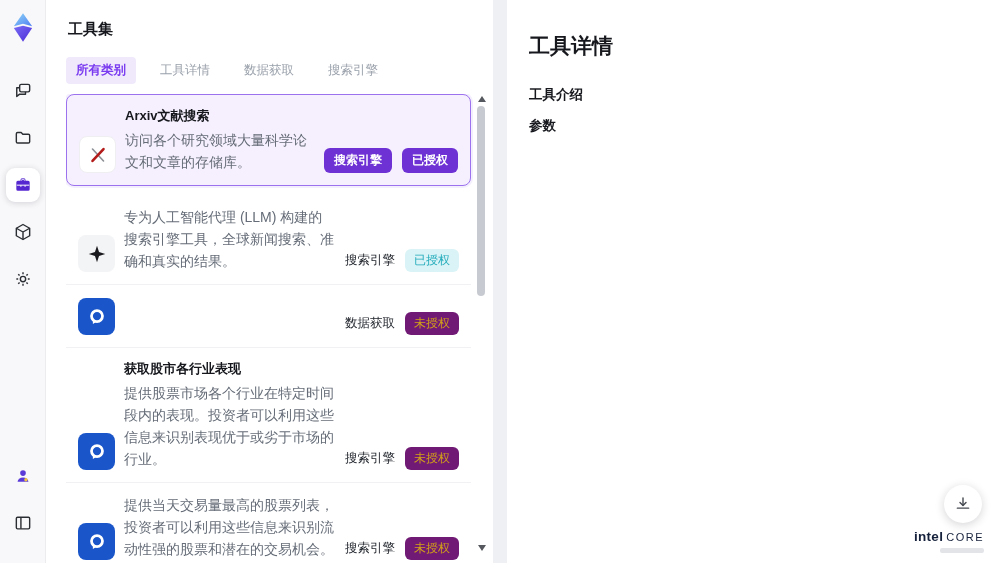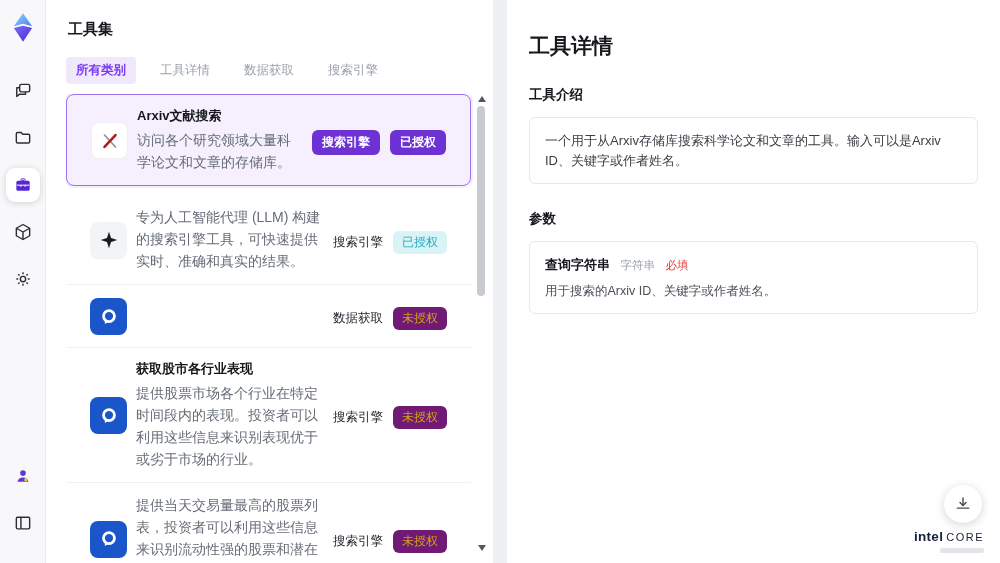--- a/index.html
+++ b/index.html
@@ -30,21 +30,21 @@
     width:447px; flex-shrink:0; background:#fff;
     padding:18px 6px 0 20px; display:flex; flex-direction:column;
   }
   .panel-title { font-size:15px; font-weight:bold; margin:2px 0 0 2px; }
   .tabs { display:flex; align-items:center; gap:14px; margin:18px 0 10px; }
   .tab { font-size:12.5px; color:#9aa1ab; padding:5px 10px; border-radius:4px; cursor:pointer; white-space:nowrap; }
   .tab.active { background:#f0e9fc; color:#7a3bf0; font-weight:bold; }
 
   .list { position:relative; flex:1; overflow:hidden; padding-right:16px; }
   .card {
-    display:flex; align-items:center; gap:9px; padding:12px 24px;
+    display:flex; align-items:flex-end; gap:9px; padding:12px 12px;
     border-bottom:1px solid #f1f1f4; cursor:pointer; background:#fff;
   }
   .card.selected {
     background:#f6f0fe; border:1px solid #9d72ee; border-radius:8px;
     margin-bottom:9px; box-shadow:0 0 0 2px rgba(150,100,240,.10);
   }
   .tool-icon {
     width:37px; height:37px; border-radius:8px; flex-shrink:0;
     display:flex; align-items:center; justify-content:center;
     background:#fff; border:1px solid #efeff2; margin-top:1px;
@@ -194,21 +194,21 @@
         </div>
       </div>
 
       <div class="card">
         <div class="tool-icon gray">
           <svg viewBox="0 0 24 24">
               <path d="M12 3 L14.2 9.8 L21 12 L14.2 14.2 L12 21 L9.8 14.2 L3 12 L9.8 9.8 Z" fill="#1b1b1f"></path>
             </svg>
         </div>
         <div class="tool-main">
-          <div class="tool-desc">专为人工智能代理 (LLM) 构建的搜索引擎工具，可快速提供实时、准确和真实的结果。</div>
+          <div class="tool-desc">专为人工智能代理 (LLM) 构建的搜索引擎工具，全球新闻搜索、准确和真实的结果。</div>
         </div>
         <div class="tool-meta">
           <span class="cat">搜索引擎</span>
           <span class="status cyan">已授权</span>
         </div>
       </div>
 
       <div class="card">
         <div class="tool-icon blue">
           <svg viewBox="0 0 24 24">
@@ -260,33 +260,22 @@
         <div class="sb-thumb"></div>
         <div class="sb-arrow down"></div>
       </div>
     </div>
   </main>
 
   <section class="right-panel">
     <h1 class="detail-title">工具详情</h1>
 
     <h2 class="section-h">工具介绍</h2>
-    <div class="box">
-      <div class="intro-text">一个用于从Arxiv存储库搜索科学论文和文章的工具。输入可以是Arxiv ID、关键字或作者姓名。</div>
-    </div>
 
     <h2 class="section-h">参数</h2>
-    <div class="box">
-      <div class="param-line">
-        <span class="param-name">查询字符串</span>
-        <span class="param-type">字符串</span>
-        <span class="param-req">必填</span>
-      </div>
-      <div class="param-desc">用于搜索的Arxiv ID、关键字或作者姓名。</div>
-    </div>
 
     <button class="fab">
       <svg viewBox="0 0 24 24" fill="none" stroke="#474b52" stroke-width="1.9" stroke-linecap="round" stroke-linejoin="round">
         <path d="M12 4 V13.5"></path>
         <path d="M8 10 L12 14 L16 10"></path>
         <path d="M4.5 17.5 H19.5"></path>
       </svg>
     </button>
 
     <div class="intel">

